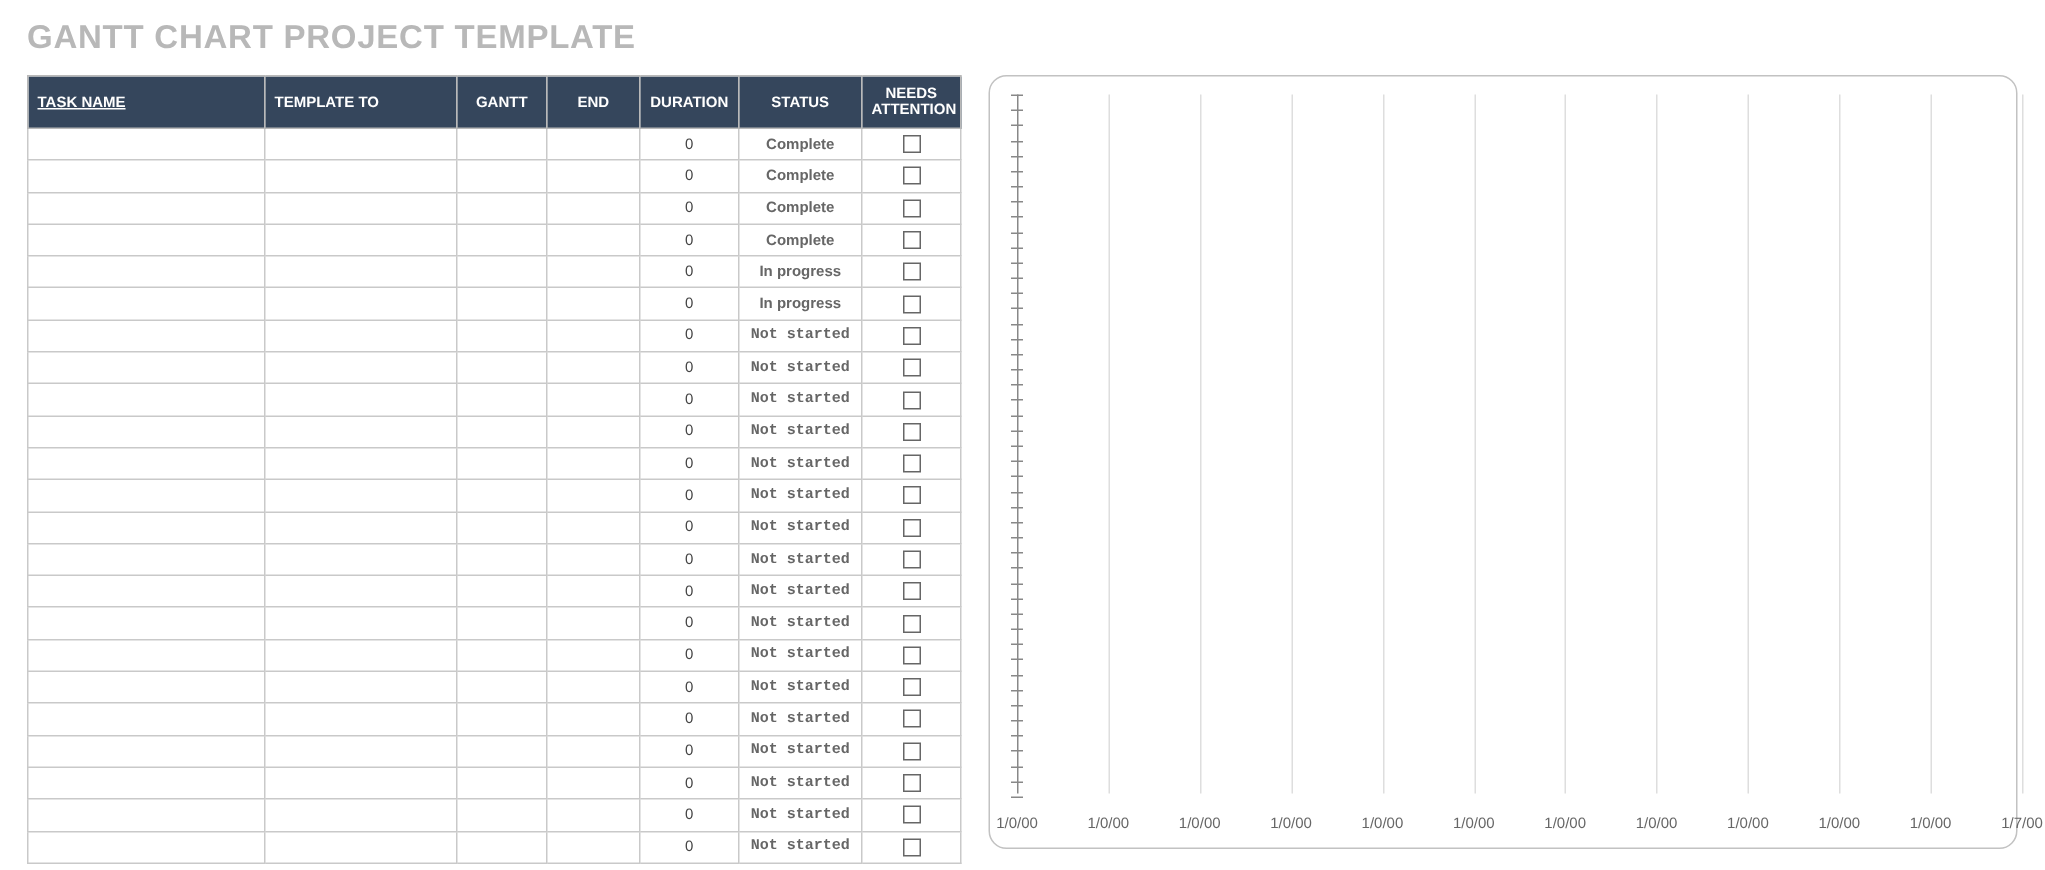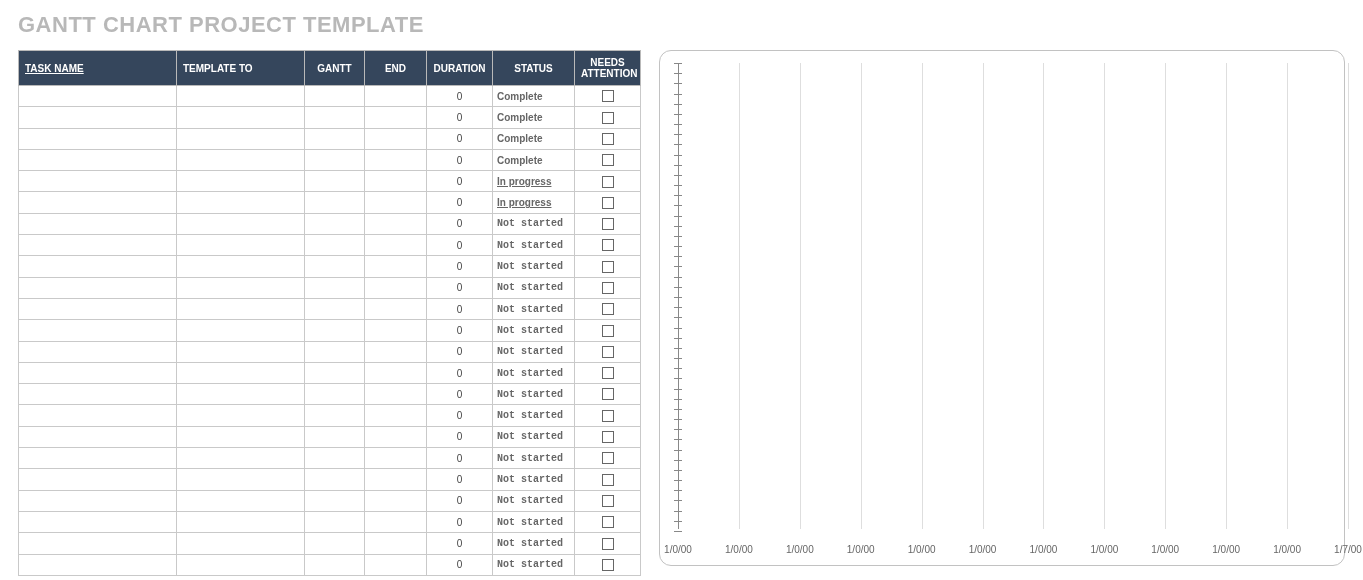--- a/index.html
+++ b/index.html
@@ -50,26 +50,26 @@
   }
   .col-task    { width: 158px; text-decoration: underline; }
   .col-assigned{ width: 128px; }
   .col-start   { width: 60px; }
   .col-end     { width: 62px; margin-left: 16px; }
   .col-duration{ width: 66px; text-align: center; margin-left: 44px; }
   .col-status  { width: 82px; text-align: center; font-weight: 700; }
   .col-attn    { width: 66px; text-align: center; }
 
   td.col-duration { text-align: center; color:#444; }
-  td.col-status  { text-align: left; }
+  td.col-status  { text-align: center; }
   td.col-attn    { text-align: center; }
 
   .status-Complete   { color: #1b8a2f; }
   .status-Overdue    { color: #d90000; }
-  .status-Inprogress { color: #e07a00; text-decoration: underline; }
+  .status-Inprogress { color: #e07a00; }
   .status-Notstarted { color: #a0a0a0; font-family: Liberation Mono, monospace; }
 
   .chk {
     display: inline-block;
     width: 12px;
     height: 12px;
     border: 1px solid #666;
     background: #fff;
     vertical-align: middle;
   }

